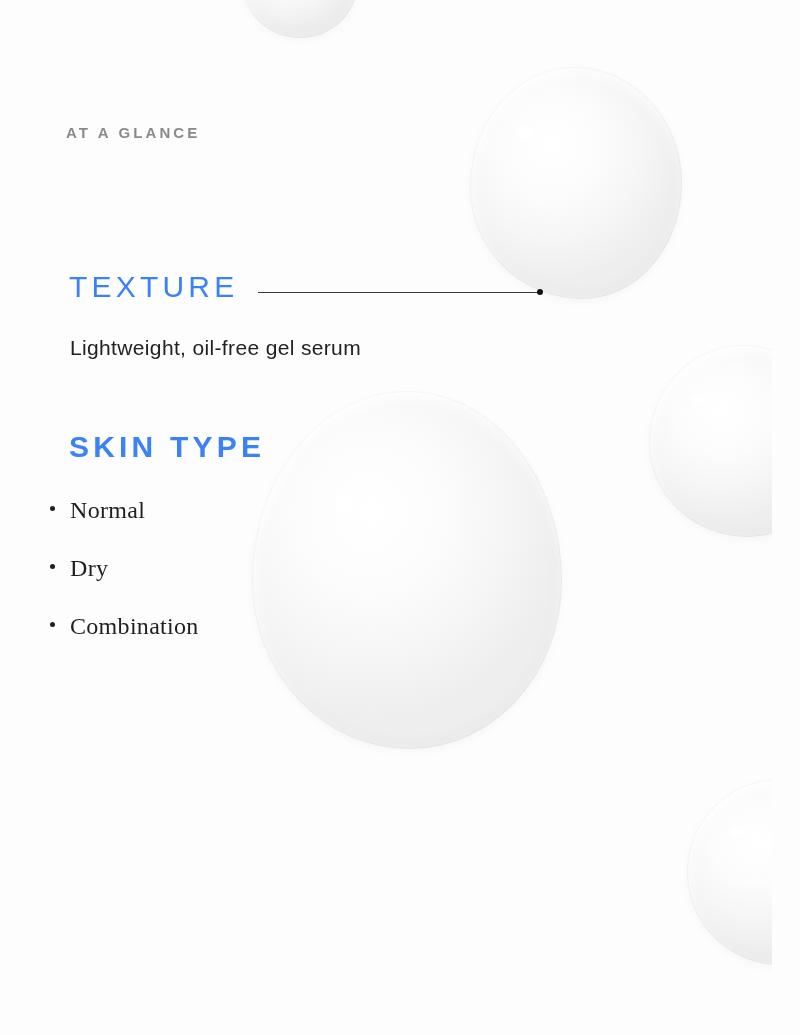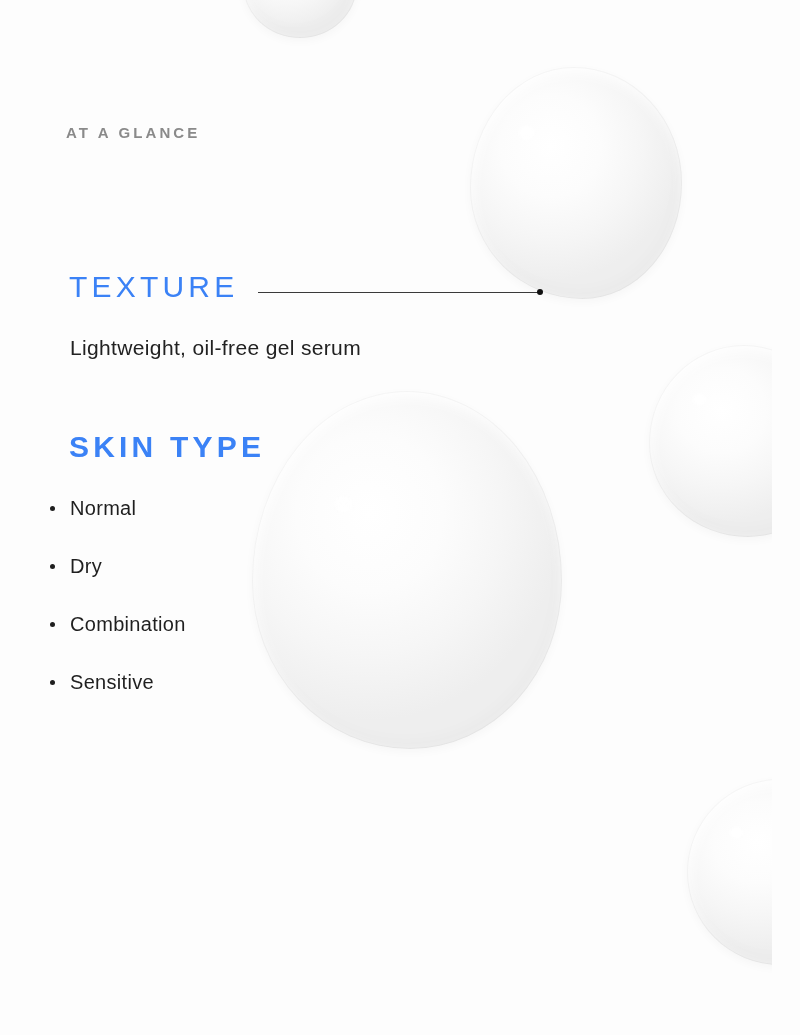--- a/index.html
+++ b/index.html
@@ -189,26 +189,27 @@
     left: 48px;
     top: 498px;
     margin: 0;
     padding: 0;
     list-style: none;
   }
   .skintype-item {
     position: relative;
     height: 58px;
     padding-left: 22px;
-    font-size: 20px;
+    font-size: 24px;
     font-weight: 300;
     letter-spacing: 0.3px;
     color: #1f1f1f;
     line-height: 1.05;
     white-space: nowrap;
+    font-family: Liberation Serif, serif;
   }
   .skintype-bullet {
     position: absolute;
     left: 2px;
     top: 8px;
     width: 5px;
     height: 5px;
     border-radius: 50%;
     background: #1f1f1f;
   }
@@ -247,20 +248,16 @@
         <span>Normal</span>
       </li>
       <li class="skintype-item">
         <span class="skintype-bullet"></span>
         <span>Dry</span>
       </li>
       <li class="skintype-item">
         <span class="skintype-bullet"></span>
         <span>Combination</span>
       </li>
-      <li class="skintype-item">
-        <span class="skintype-bullet"></span>
-        <span>Sensitive</span>
-      </li>
     </ul>
 
   </div>
 </div>
 
 </body></html>

